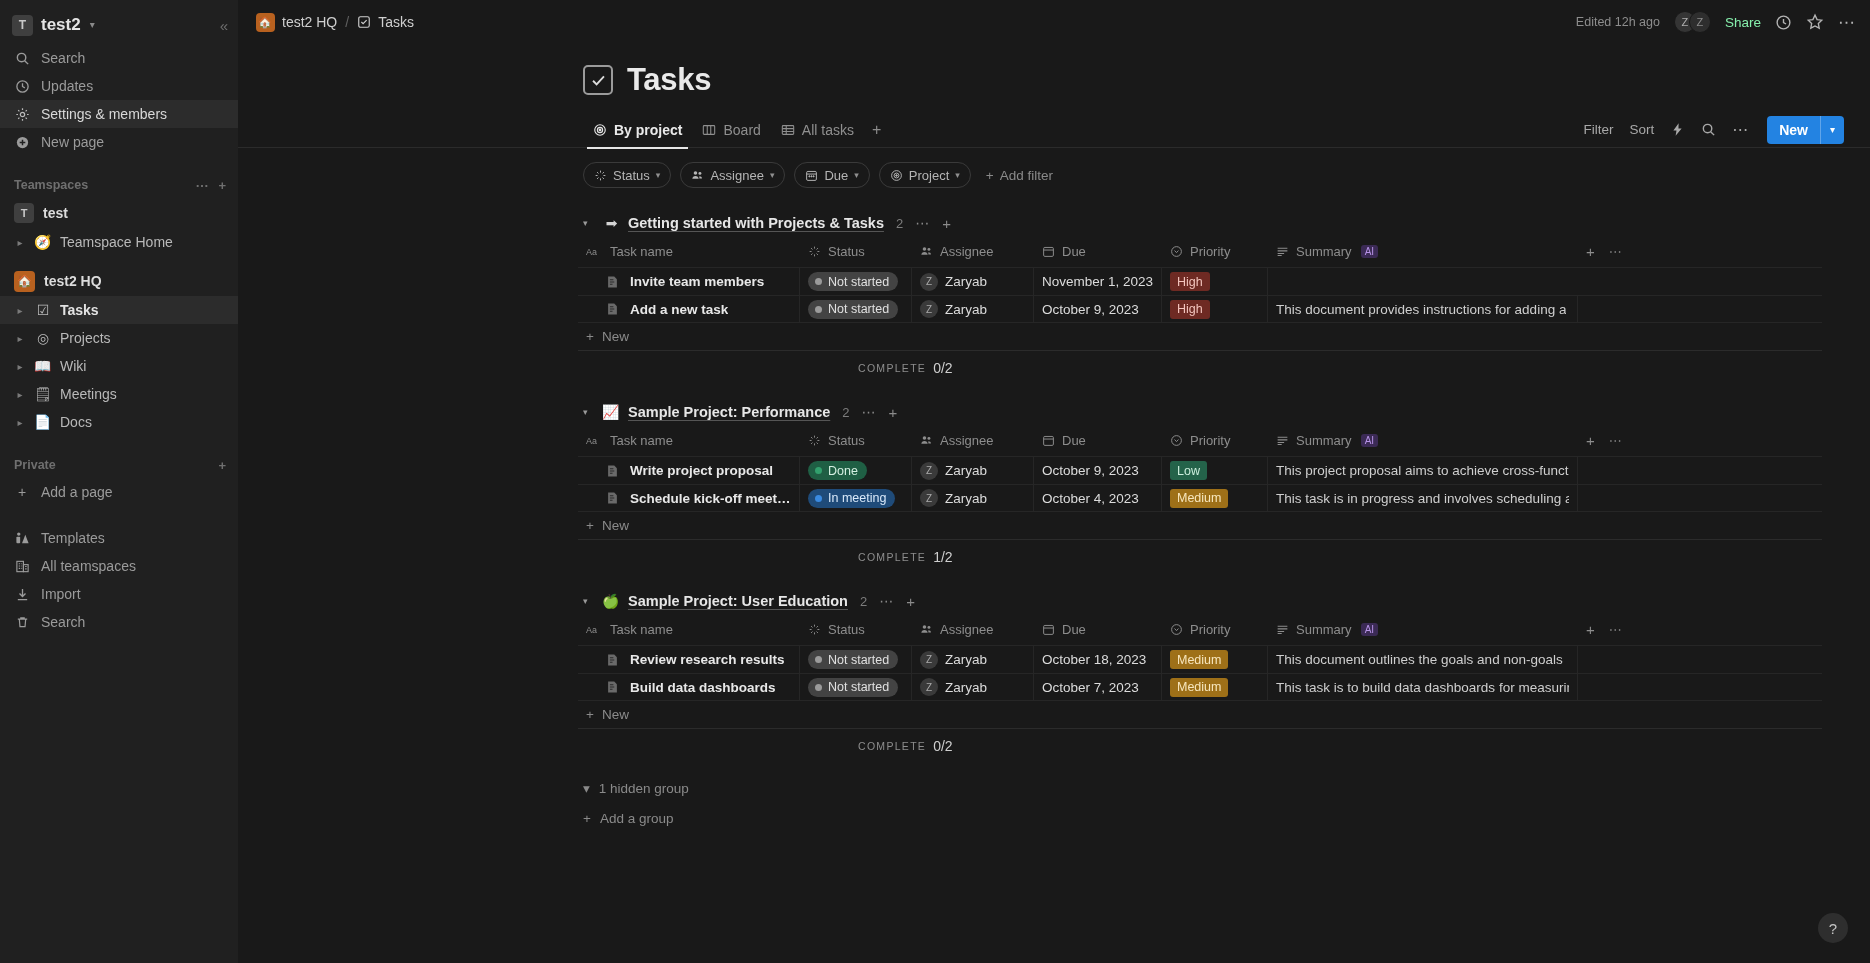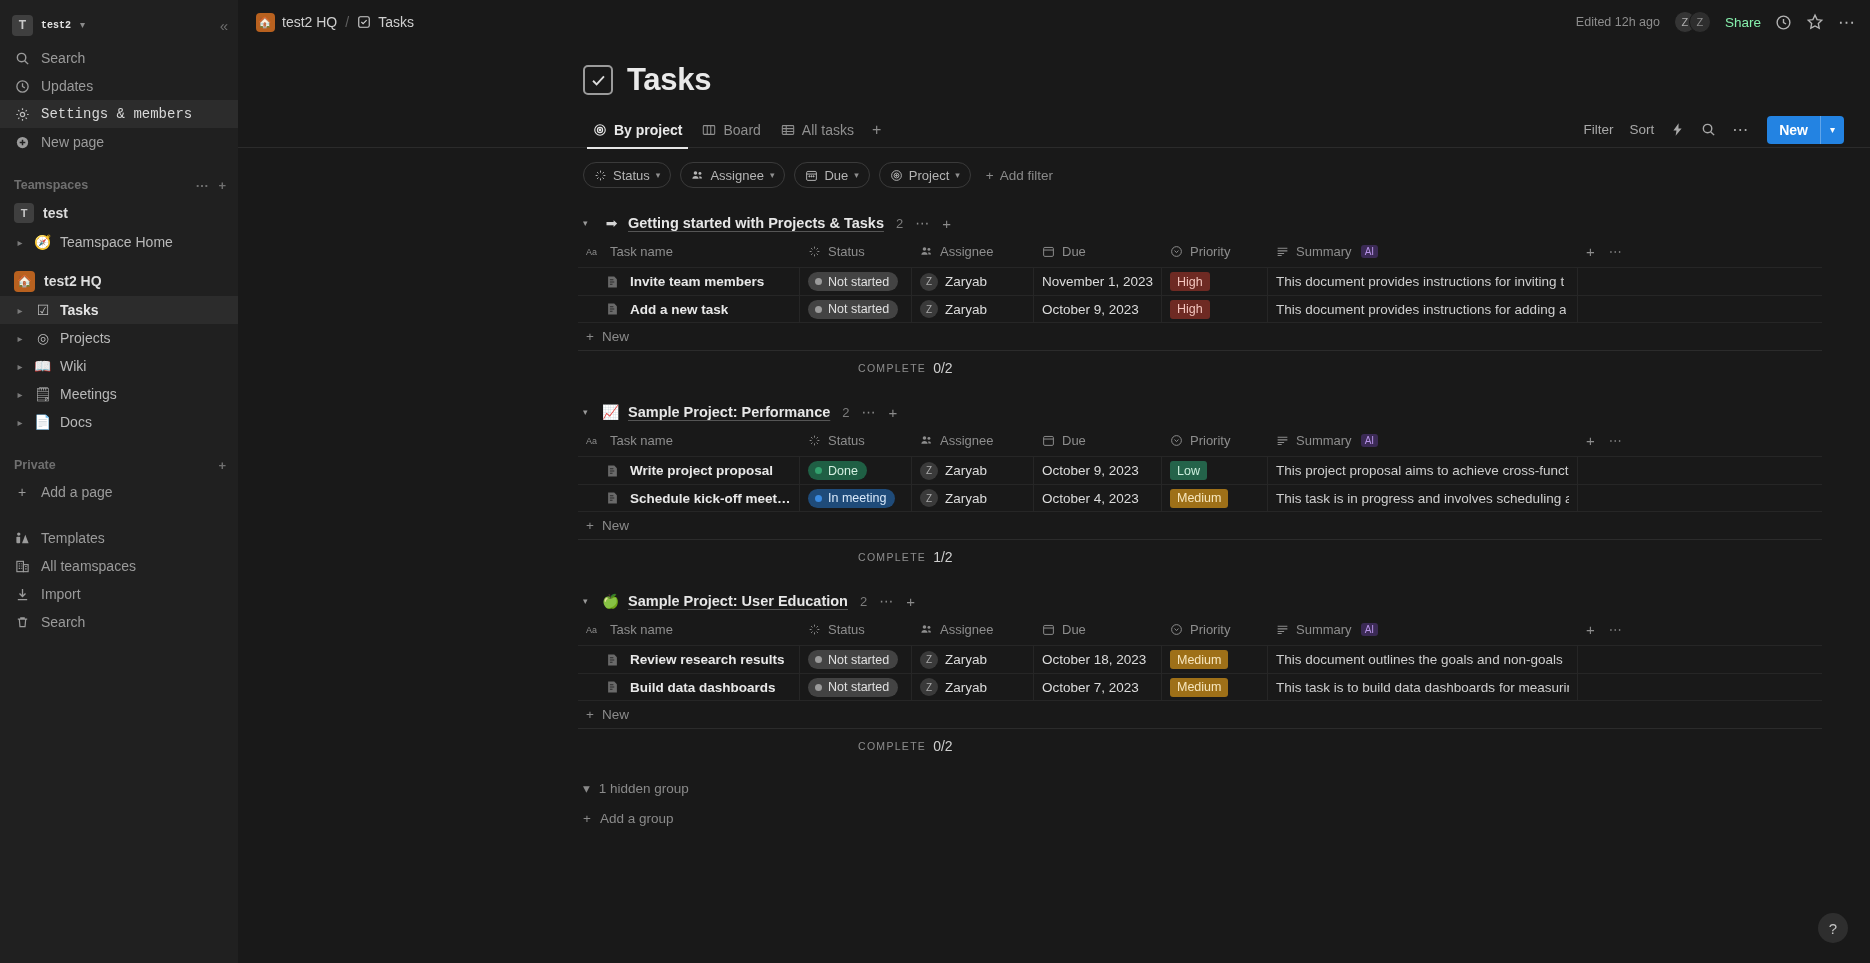--- a/index.html
+++ b/index.html
@@ -24,30 +24,30 @@
     display: flex; align-items: center;
     height: 38px; padding: 0 10px 0 12px;
     gap: 8px;
   }
   .ws-avatar {
     width: 21px; height: 21px; border-radius: 4px;
     background: #3f3f3f; color: #c8c8c8;
     font-size: 12px; font-weight: 700;
     display: flex; align-items: center; justify-content: center;
   }
-  .ws-name { font-size: 10px; font-weight: 700; color: #e4e4e4; font-family: Liberation Mono, monospace; }
+  .ws-name { font-size: 17px; font-weight: 700; color: #e4e4e4; }
   .ws-chev { color: #8a8a8a; font-size: 10px; line-height: 1; margin-left: 1px;}
   .ws-collapse { margin-left: auto; color: #6e6e6e; font-size: 15px; }
 
   .nav-item {
     display: flex; align-items: center; gap: 11px;
     height: 28px; padding: 0 12px 0 14px;
     color: #9b9b9b; font-size: 14px; cursor: pointer;
   }
-  .nav-item.active { background: #2c2c2c; color: #d8d8d8; font-family: Liberation Mono, monospace; }
+  .nav-item.active { background: #2c2c2c; color: #d8d8d8; }
   .nav-item .ico { width: 16px; display: inline-flex; justify-content: center; align-items: center; flex: 0 0 16px;}
   .nav-item .lbl { white-space: nowrap; }
 
   .section-head {
     display: flex; align-items: center;
     height: 26px; padding: 0 12px 0 14px;
     color: #6f6f6f; font-size: 12.5px; font-weight: 600;
     margin-top: 16px;
   }
   .section-head .actions { margin-left: auto; display: flex; gap: 10px; color: #6f6f6f; font-size: 13px;}
@@ -660,23 +660,20 @@
                 <div class="cell c-assign">
                   <span class="av-sm">Z</span>
                   <span>Zaryab</span>
                 </div>
                 <div class="cell c-due">
                   <span>November 1, 2023</span>
                 </div>
                 <div class="cell c-prio">
                   <span class="badge high">High</span>
                 </div>
-                <div class="cell c-summ">
-                  <span class="summary-txt">This document provides instructions for inviting t</span>
-                </div>
                 <div class="cell c-rest no-border"></div>
               </div>
               <div class="row">
                 <div class="cell c-name">
                   <span class="task-ico">
                     <svg width="13" height="14" viewBox="0 0 14 16" fill="none" stroke="#9a9a9a" stroke-width="1.2">
                       <path d="M2 1.8h7l3 3v9.4H2z" fill="#6a6a6a" stroke="none"></path>
                       <path d="M4 5.5h4M4 8h5M4 10.5h3" stroke="#2a2a2a"></path>
                     </svg>
                   </span>

